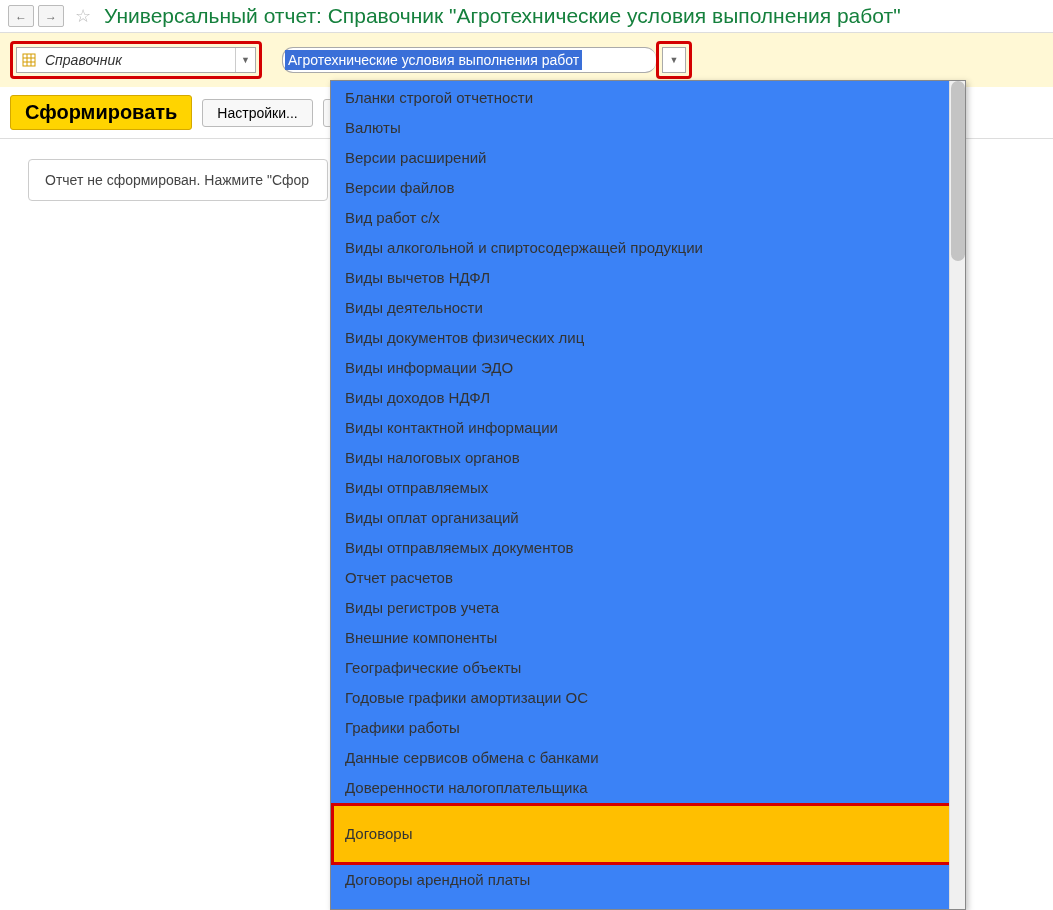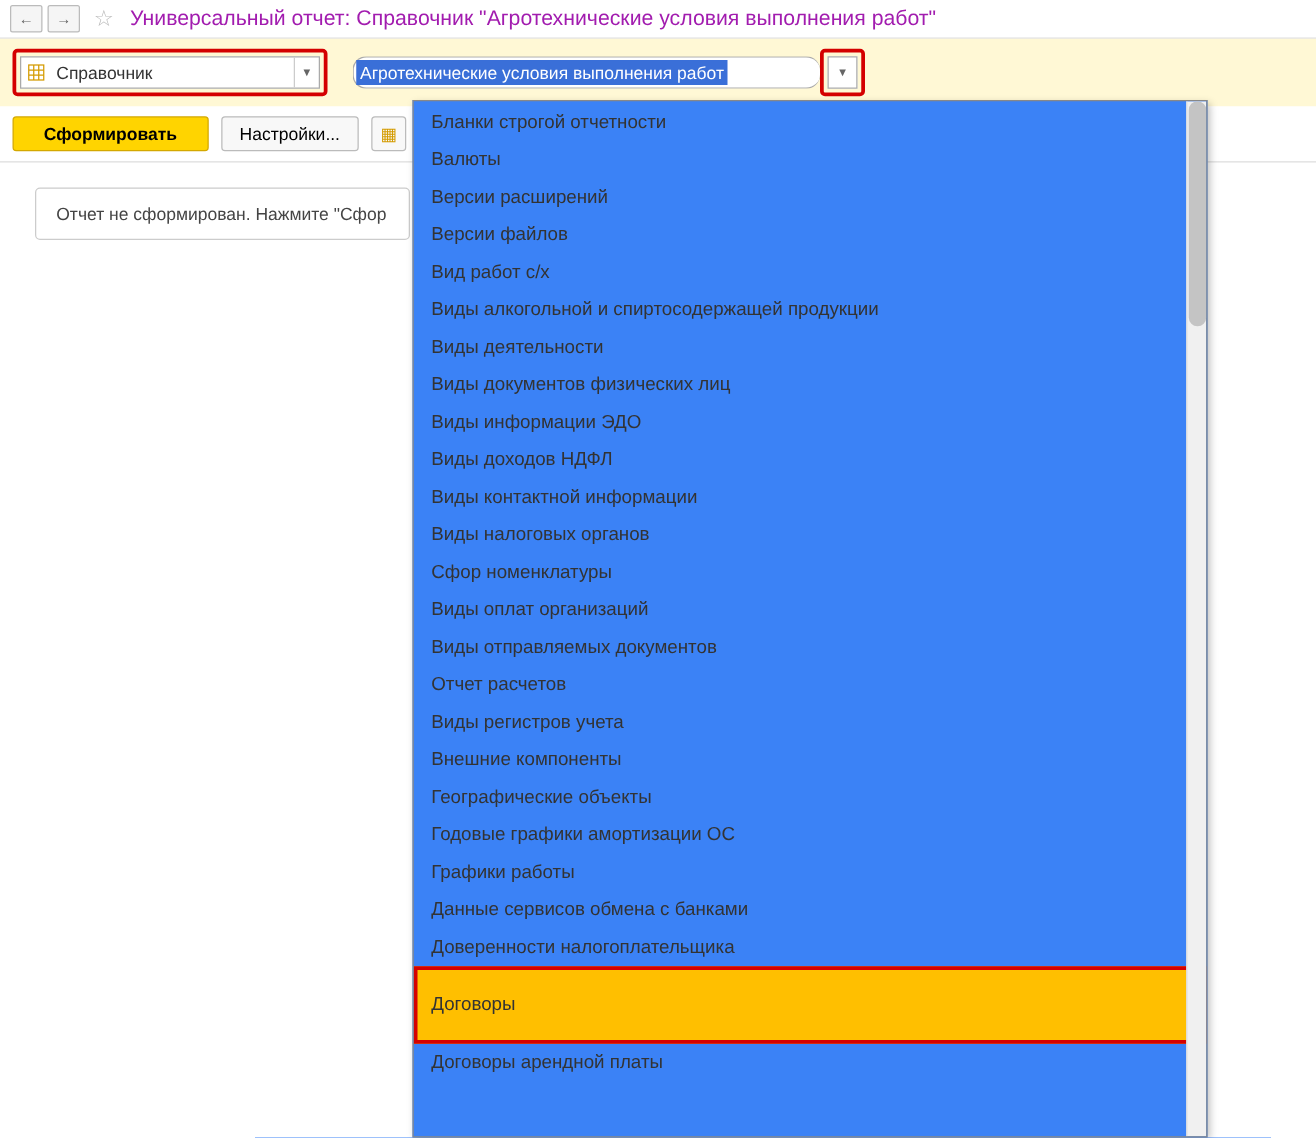--- a/index.html
+++ b/index.html
@@ -37,22 +37,22 @@
     width: 22px;
     height: 22px;
     display: flex;
     align-items: center;
     justify-content: center;
     color: #bbb;
     font-size: 18px;
     margin: 0 4px;
   }
   .page-title {
-    font-size: 17px;
-    color: #a21caf;
+    font-size: 21px;
+    color: #15803d;
     margin-left: 2px;
   }
   .filter-bar {
     background: #fff8d5;
     padding: 8px 10px;
     display: flex;
     gap: 20px;
     align-items: center;
   }
   .filter-highlight-1 {
@@ -81,20 +81,21 @@
     align-items: center;
     justify-content: center;
     color: #d49b00;
     font-size: 13px;
   }
   .db-text {
     flex: 1;
     padding: 0 4px;
     font-size: 14px;
     color: #333;
+    font-style: italic;
   }
   .db-caret {
     width: 20px;
     border-left: 1px solid #ccc;
     display: flex;
     align-items: center;
     justify-content: center;
     color: #666;
     font-size: 9px;
     height: 100%;
@@ -115,22 +116,22 @@
   .action-bar {
     display: flex;
     align-items: center;
     padding: 8px 10px;
     gap: 10px;
     border-bottom: 1px solid #ddd;
   }
   .btn-primary {
     background: #ffd400;
     border: 1px solid #d4a800;
-    padding: 5px 24px;
-    font-size: 14px;
+    padding: 5px 14px;
+    font-size: 20px;
     font-weight: bold;
     cursor: pointer;
     border-radius: 3px;
   }
   .btn-secondary {
     background: #f8f8f8;
     border: 1px solid #bbb;
     padding: 5px 14px;
     font-size: 14px;
     cursor: pointer;
@@ -267,27 +268,28 @@
 </div>
 
 <div class="dropdown-panel">
   <div class="dropdown-items" id="dd-items">
       <div class="dd-item">Бланки строгой отчетности</div>
       <div class="dd-item">Валюты</div>
       <div class="dd-item">Версии расширений</div>
       <div class="dd-item">Версии файлов</div>
       <div class="dd-item">Вид работ с/х</div>
       <div class="dd-item">Виды алкогольной и спиртосодержащей продукции</div>
+      <div class="dd-item">Виды вычетов НДФЛ</div>
       <div class="dd-item">Виды деятельности</div>
       <div class="dd-item">Виды документов физических лиц</div>
       <div class="dd-item">Виды информации ЭДО</div>
       <div class="dd-item">Виды доходов НДФЛ</div>
       <div class="dd-item">Виды контактной информации</div>
       <div class="dd-item">Виды налоговых органов</div>
-      <div class="dd-item">Сфор номенклатуры</div>
+      <div class="dd-item">Виды отправляемых</div>
       <div class="dd-item">Виды оплат организаций</div>
       <div class="dd-item">Виды отправляемых документов</div>
       <div class="dd-item">Отчет расчетов</div>
       <div class="dd-item">Виды регистров учета</div>
       <div class="dd-item">Внешние компоненты</div>
       <div class="dd-item">Географические объекты</div>
       <div class="dd-item">Годовые графики амортизации ОС</div>
       <div class="dd-item">Графики работы</div>
       <div class="dd-item">Данные сервисов обмена с банками</div>
       <div class="dd-item">Доверенности налогоплательщика</div>

